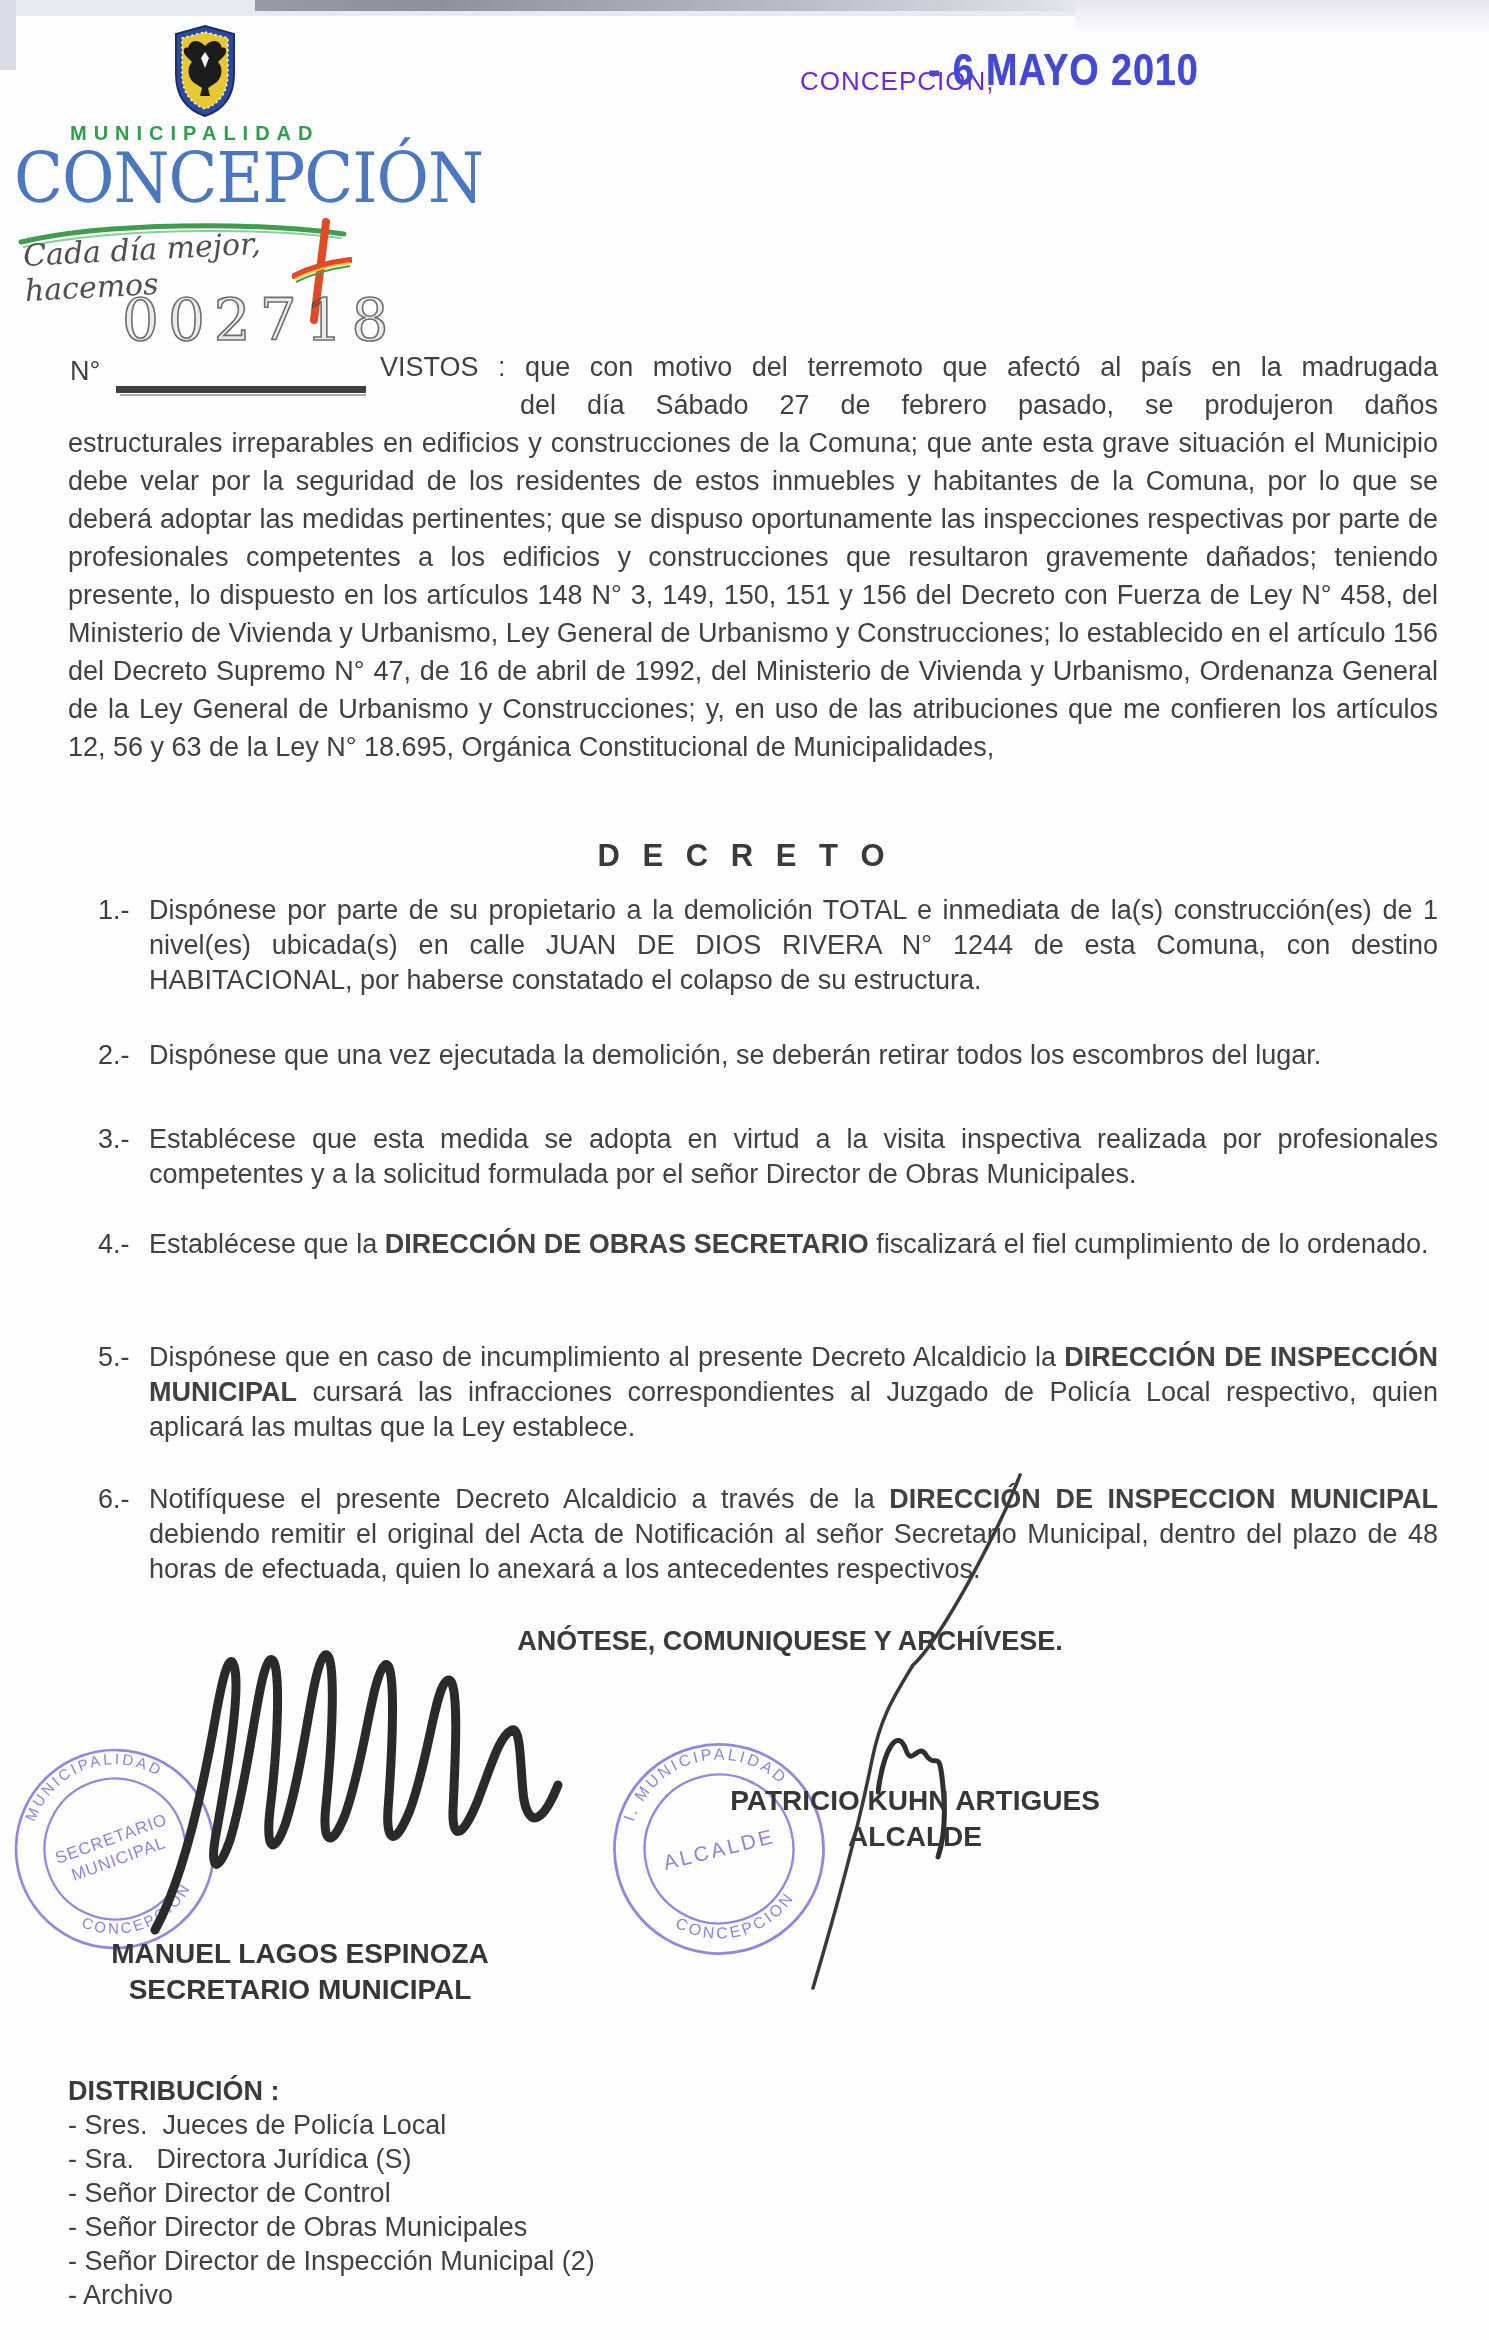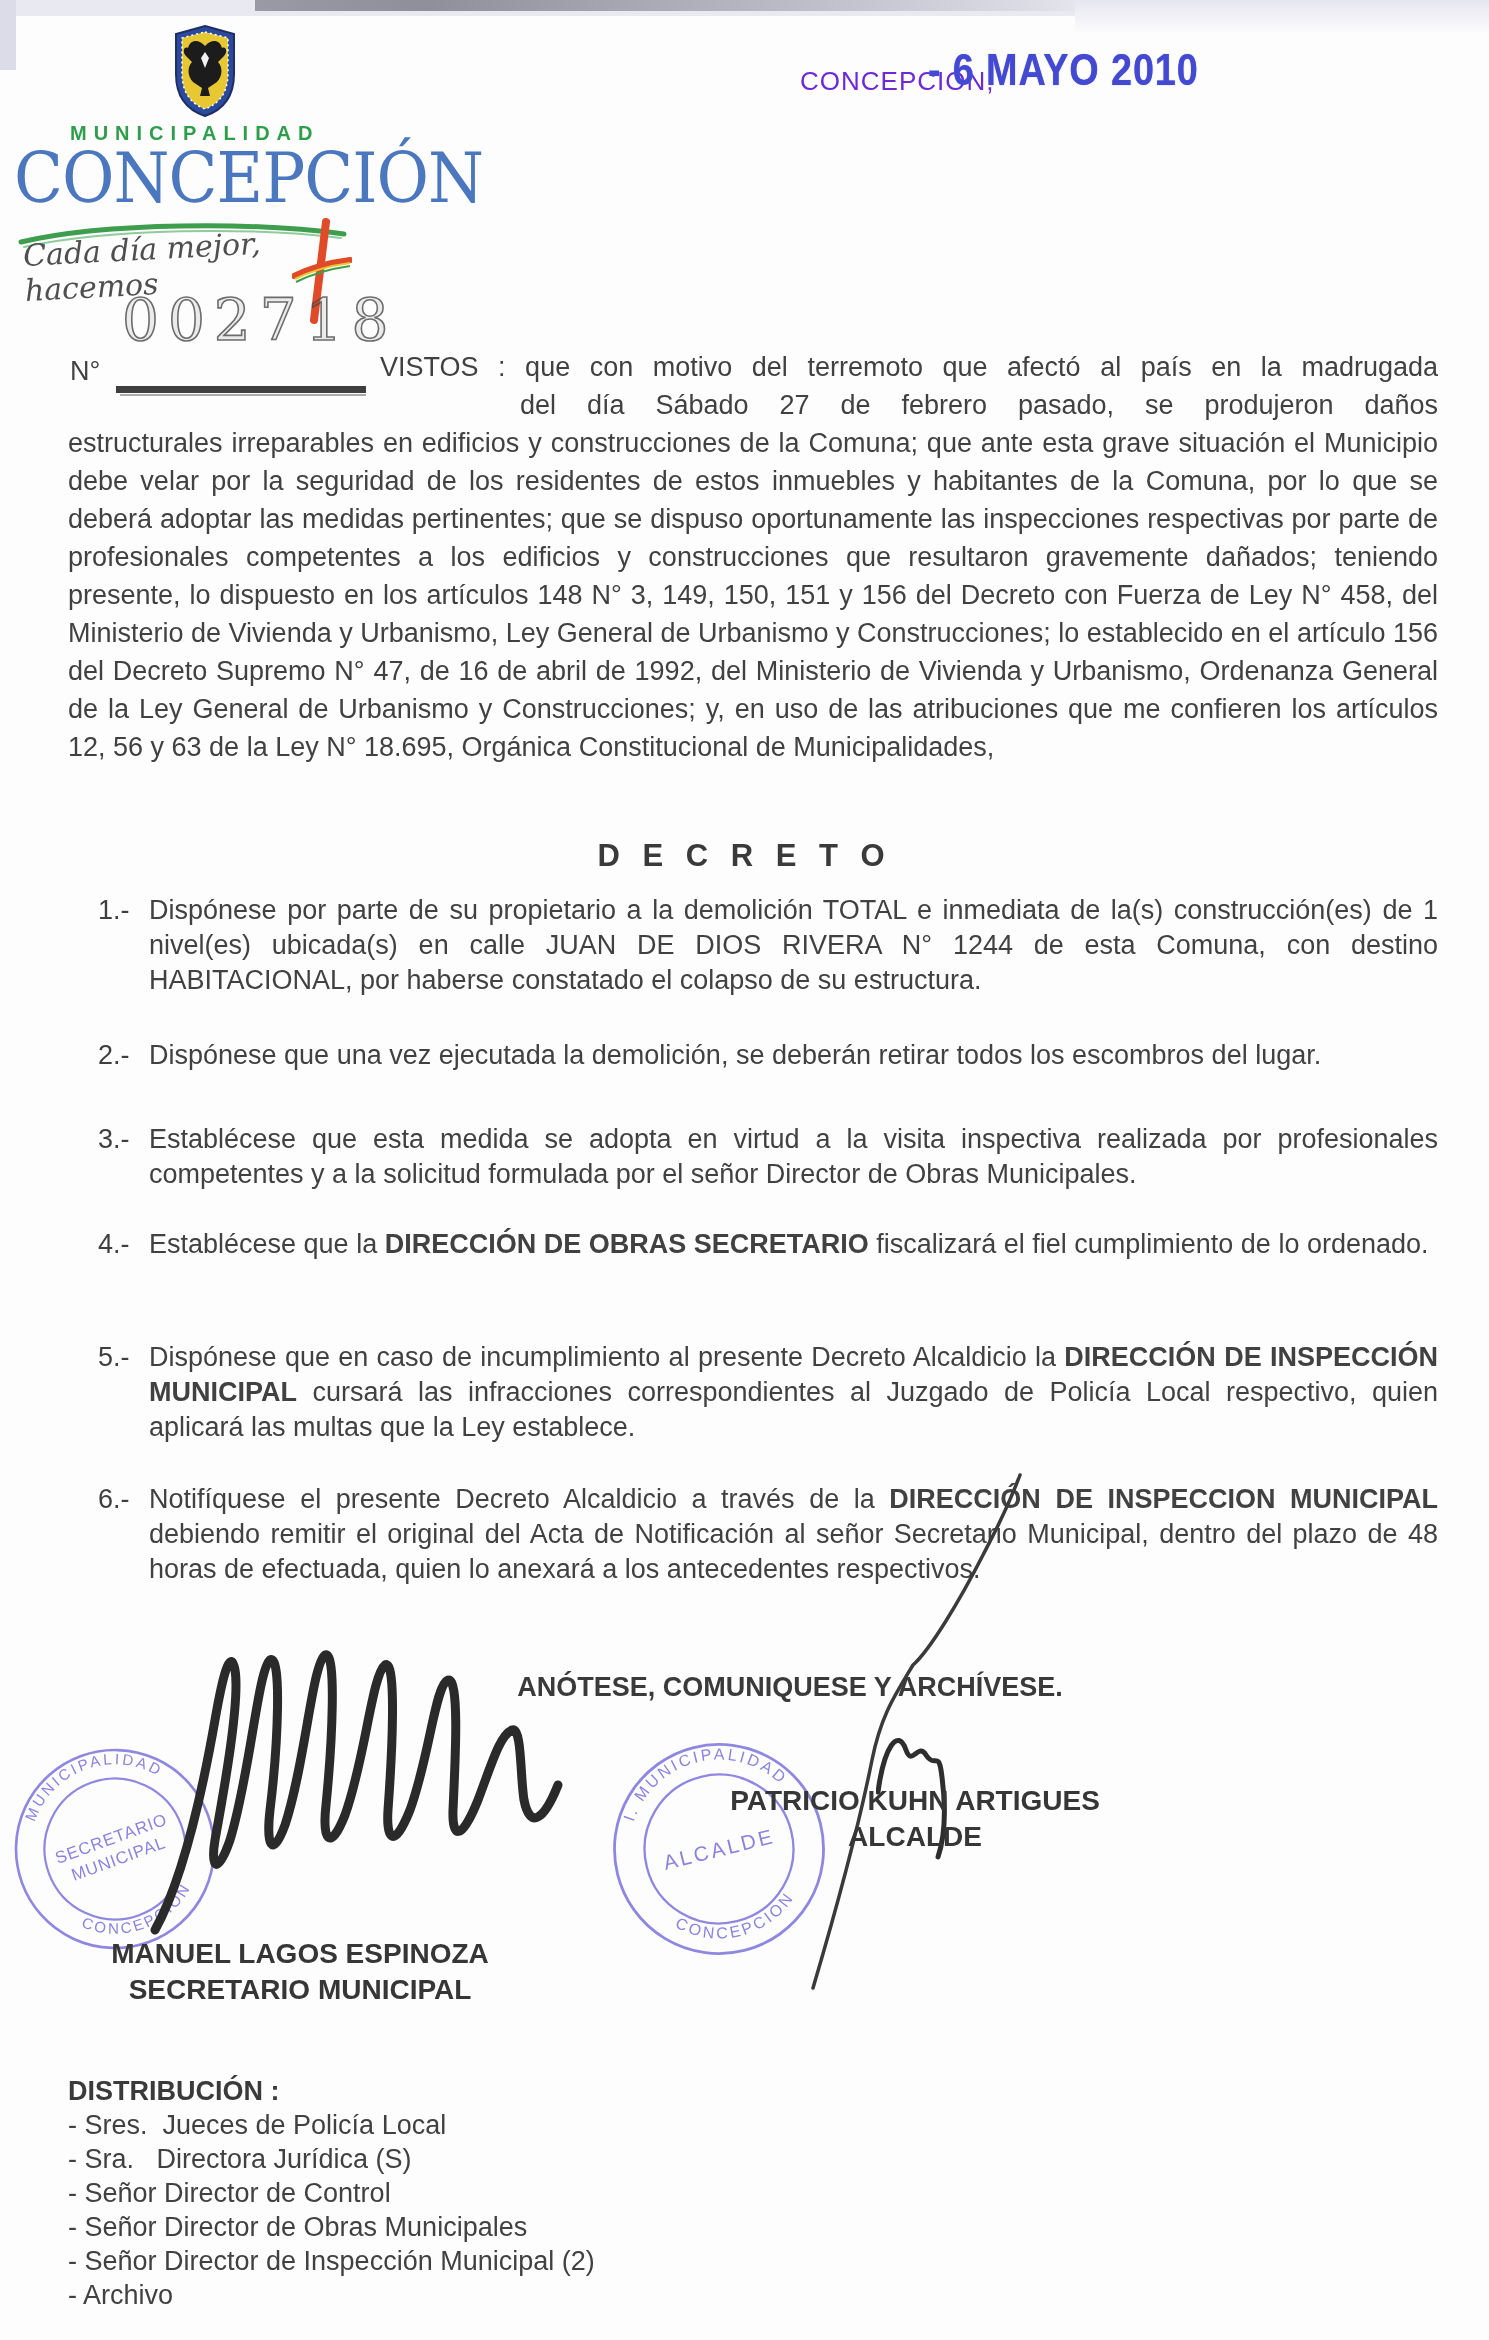--- a/index.html
+++ b/index.html
@@ -43,21 +43,21 @@
   .v1{position:absolute;left:380px;top:348px;width:1058px;text-align:justify;text-align-last:justify;}
   .v2{position:absolute;left:520px;top:386px;width:918px;text-align:justify;text-align-last:justify;}
   .vb{position:absolute;left:68px;top:424px;width:1370px;text-align:justify;}
   .heading{position:absolute;left:0;top:838px;width:1489px;text-align:center;
     font-size:31px;font-weight:bold;letter-spacing:7px;color:#3a3a3a;}
   .item{position:absolute;left:98px;width:1340px;}
   .item .num{position:absolute;left:0;top:0;font-size:27px;line-height:35px;}
   .item .body{margin-left:51px;font-size:27px;line-height:35px;text-align:justify;color:#414141;}
   .bb{font-weight:bold;}
   .closing{position:absolute;left:460px;top:1626px;width:660px;text-align:center;
-    font-size:27px;font-weight:bold;color:#3a3a3a;margin-top:46px;}
+    font-size:27px;font-weight:bold;color:#3a3a3a;}
   
   .stamp{position:absolute;opacity:0.88;}
   .stamp-ring{fill:none;stroke:#8078de;}
   .stamp-arc{font-family:"Liberation Sans",sans-serif;fill:#7b72dd;}
   .sig{position:absolute;}
   .name{position:absolute;text-align:center;font-weight:bold;font-size:28px;color:#363636;}
   
   .dist-h{position:absolute;left:68px;top:2076px;font-size:27px;font-weight:bold;color:#3a3a3a;}
   .dist-h .u{text-decoration-thickness:2px;text-underline-offset:4px;}
   .dist{position:absolute;left:68px;top:2110px;font-size:27px;color:#414141;}

